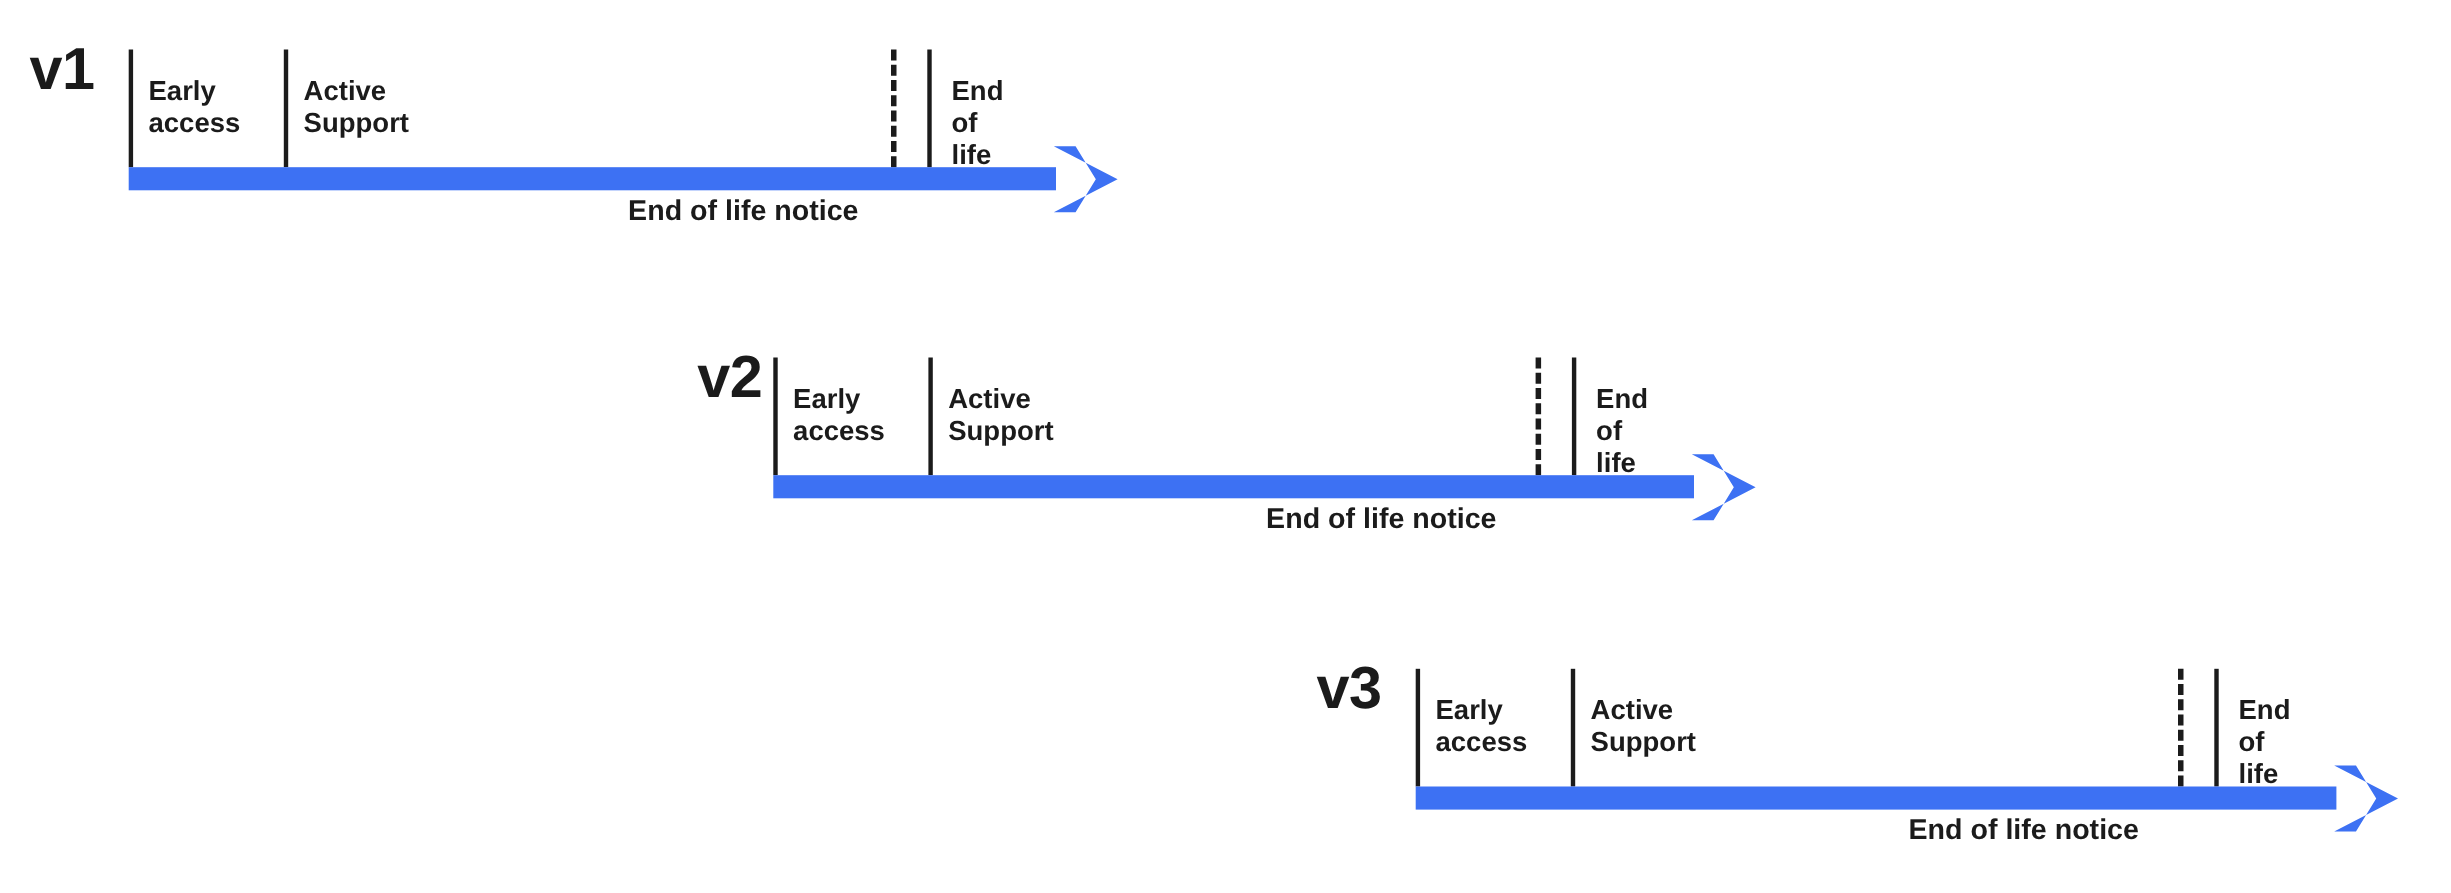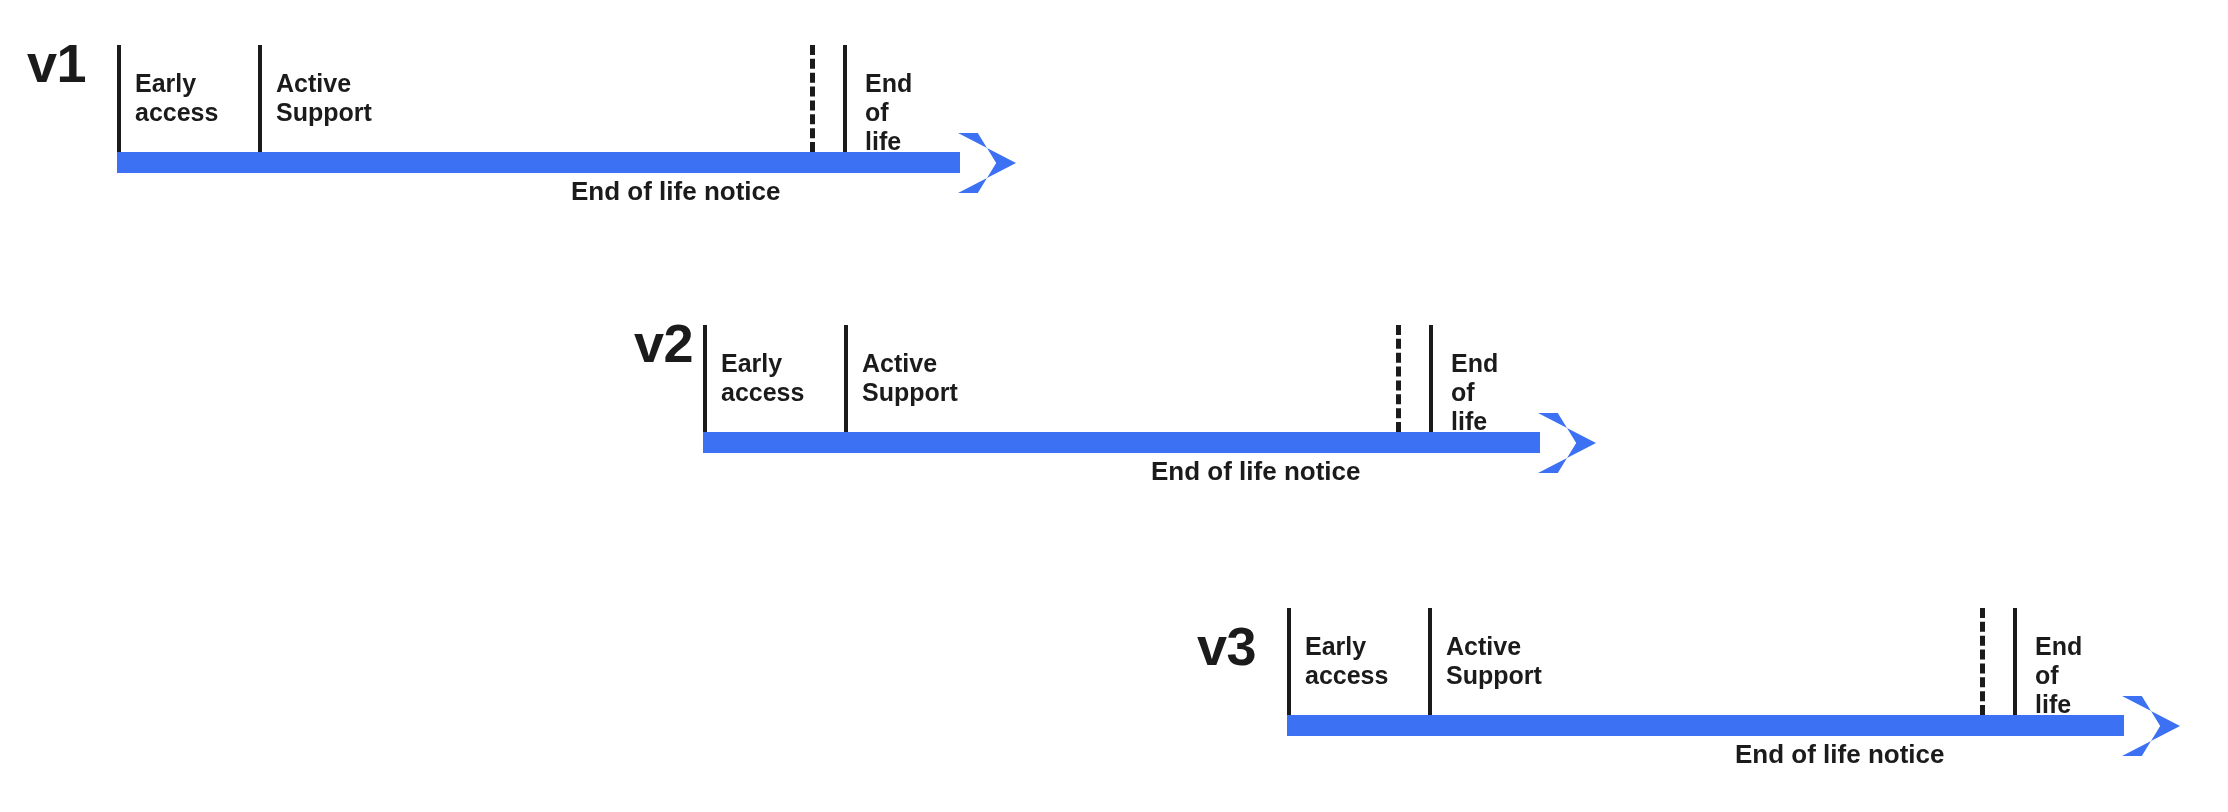--- a/index.html
+++ b/index.html
@@ -100,21 +100,21 @@
       <div class="arrow-head" style="left: 1532px; top: 410.5px; width: 66px; height: 64px;"><svg width="66" height="64" viewBox="0 0 66 64">
           <path d="M 6 2 L 64 32 L 6 62 L 25.8 62 L 44.2 32 L 25.8 2 Z" fill="#3d71f3"></path>
         </svg></div>
       <div class="phase-label" style="left: 721px; top: 313px;">Early
 access</div>
       <div class="phase-label" style="left: 862px; top: 313px;">Active Support</div>
       <div class="phase-label" style="left: 1451px; top: 313px;">End of life</div>
       <div class="under-label" style="left: 1151px; top: 458px;">End of life notice</div>
     </div>
     <div class="timeline" style="left: 0px; top: 0px;">
-      <div class="ver-label" style="left: 1192px; top: 599px; width: 64px; margin-top: 20px;">v3</div>
+      <div class="ver-label" style="left: 1192px; top: 599px; width: 64px;">v3</div>
       <div class="tick" style="left: 1287px; top: 608px; height: 107px;"></div>
       <div class="tick" style="left: 1428px; top: 608px; height: 107px;"></div>
       <div class="tick-dashed" style="left: 1980px; top: 608px; height: 107px;"></div>
       <div class="tick" style="left: 2013px; top: 608px; height: 107px;"></div>
       <div class="bar" style="left: 1287px; top: 715px; width: 837px; background: rgb(61, 113, 243);"></div>
       <div class="arrow-head" style="left: 2116px; top: 693.5px; width: 66px; height: 64px;"><svg width="66" height="64" viewBox="0 0 66 64">
           <path d="M 6 2 L 64 32 L 6 62 L 25.8 62 L 44.2 32 L 25.8 2 Z" fill="#3d71f3"></path>
         </svg></div>
       <div class="phase-label" style="left: 1305px; top: 596px;">Early
 access</div>

